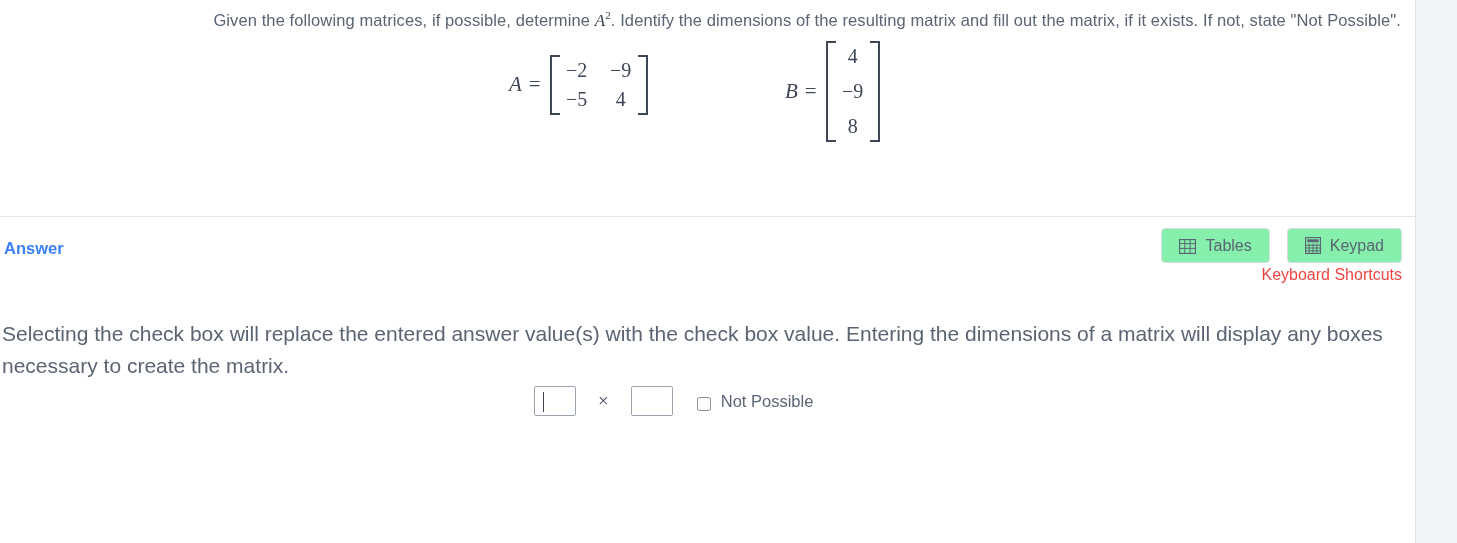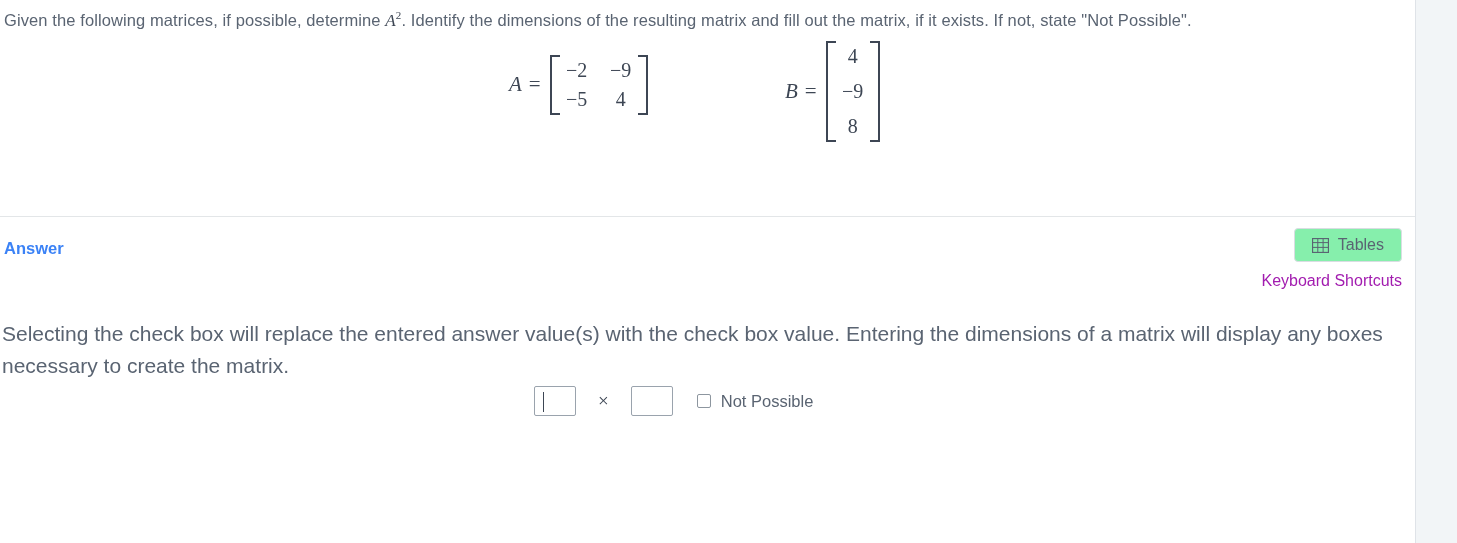--- a/index.html
+++ b/index.html
@@ -33,20 +33,21 @@
     top: 0;
     left: 0;
     width: 1415px;
     height: 543px;
     box-sizing: border-box;
   }
 
   
   .question-block {
     padding: 8px 14px 0 4px;
+    text-align: right;
   }
   .question-text {
     font-size: 16.5px;
     line-height: 1.35;
     color: #5a6472;
     letter-spacing: .1px;
   }
   .math-inline {
     font-family: "Liberation Serif", serif;
     font-style: italic;
@@ -161,23 +162,23 @@
     padding: 8px 17px;
     font-size: 16px;
     color: #5a6472;
     cursor: pointer;
     line-height: 1;
   }
   .icon-svg { display: block; }
   .shortcuts-link {
     position: absolute;
     right: 13px;
-    top: 44px;
+    top: 38px;
     font-size: 16px;
-    color: #a21caf;
+    color: #ef4444;
     text-decoration: none;
     cursor: pointer;
   }
 
   
   .instructions {
     position: absolute;
     top: 318px;
     left: 2px;
     width: 1403px;
@@ -219,21 +220,21 @@
     background: #3d4654;
   }
   .times-symbol {
     margin: 0 22px;
     font-family: "Liberation Serif", serif;
     font-size: 19px;
     color: #3d4654;
   }
   .np-group {
     display: flex;
-    align-items: center;
+    align-items: flex-end;
     margin-left: 24px;
     gap: 10px;
   }
   .np-checkbox {
     width: 14px;
     height: 14px;
     border: 1px solid #8d969f;
     border-radius: 2px;
     background: #ffffff;
     box-sizing: border-box;
@@ -300,20 +301,35 @@
             <rect x="0.5" y="0.5" width="16" height="14" fill="none" stroke="#5a6472" stroke-width="1.3"></rect>
             <line x1="0.5" y1="4.6" x2="16.5" y2="4.6" stroke="#5a6472" stroke-width="1"></line>
             <line x1="0.5" y1="9.4" x2="16.5" y2="9.4" stroke="#5a6472" stroke-width="1"></line>
             <line x1="5.8" y1="0.5" x2="5.8" y2="14.5" stroke="#5a6472" stroke-width="1"></line>
             <line x1="11.1" y1="0.5" x2="11.1" y2="14.5" stroke="#5a6472" stroke-width="1"></line>
           </svg>
         </span>
         <span>Tables</span>
       </div>
 
+      <div class="tool-button">
+        <span>
+          <svg class="icon-svg" width="16" height="17" viewBox="0 0 16 17">
+            <rect x="0.5" y="0.5" width="15" height="16" fill="none" stroke="#5a6472" stroke-width="1.3"></rect>
+            <rect x="2.3" y="2.3" width="11.4" height="3" fill="#5a6472"></rect>
+            <line x1="0.5" y1="8.2" x2="15.5" y2="8.2" stroke="#5a6472" stroke-width="1"></line>
+            <line x1="0.5" y1="11" x2="15.5" y2="11" stroke="#5a6472" stroke-width="1"></line>
+            <line x1="0.5" y1="13.8" x2="15.5" y2="13.8" stroke="#5a6472" stroke-width="1"></line>
+            <line x1="4.2" y1="6.5" x2="4.2" y2="16.5" stroke="#5a6472" stroke-width="1"></line>
+            <line x1="8" y1="6.5" x2="8" y2="16.5" stroke="#5a6472" stroke-width="1"></line>
+            <line x1="11.8" y1="6.5" x2="11.8" y2="16.5" stroke="#5a6472" stroke-width="1"></line>
+          </svg>
+        </span>
+        <span>Keypad</span>
+      </div>
 
     </div>
 
     <a class="shortcuts-link" href="#">Keyboard Shortcuts</a>
   </div>
 
   <div class="instructions">Selecting the check box will replace the entered answer value(s) with the check box value. Entering the dimensions of a matrix will display any boxes necessary to create the matrix.</div>
 
   <div class="dimension-row">
     <input class="dim-input focused" type="text" value="" style="">

